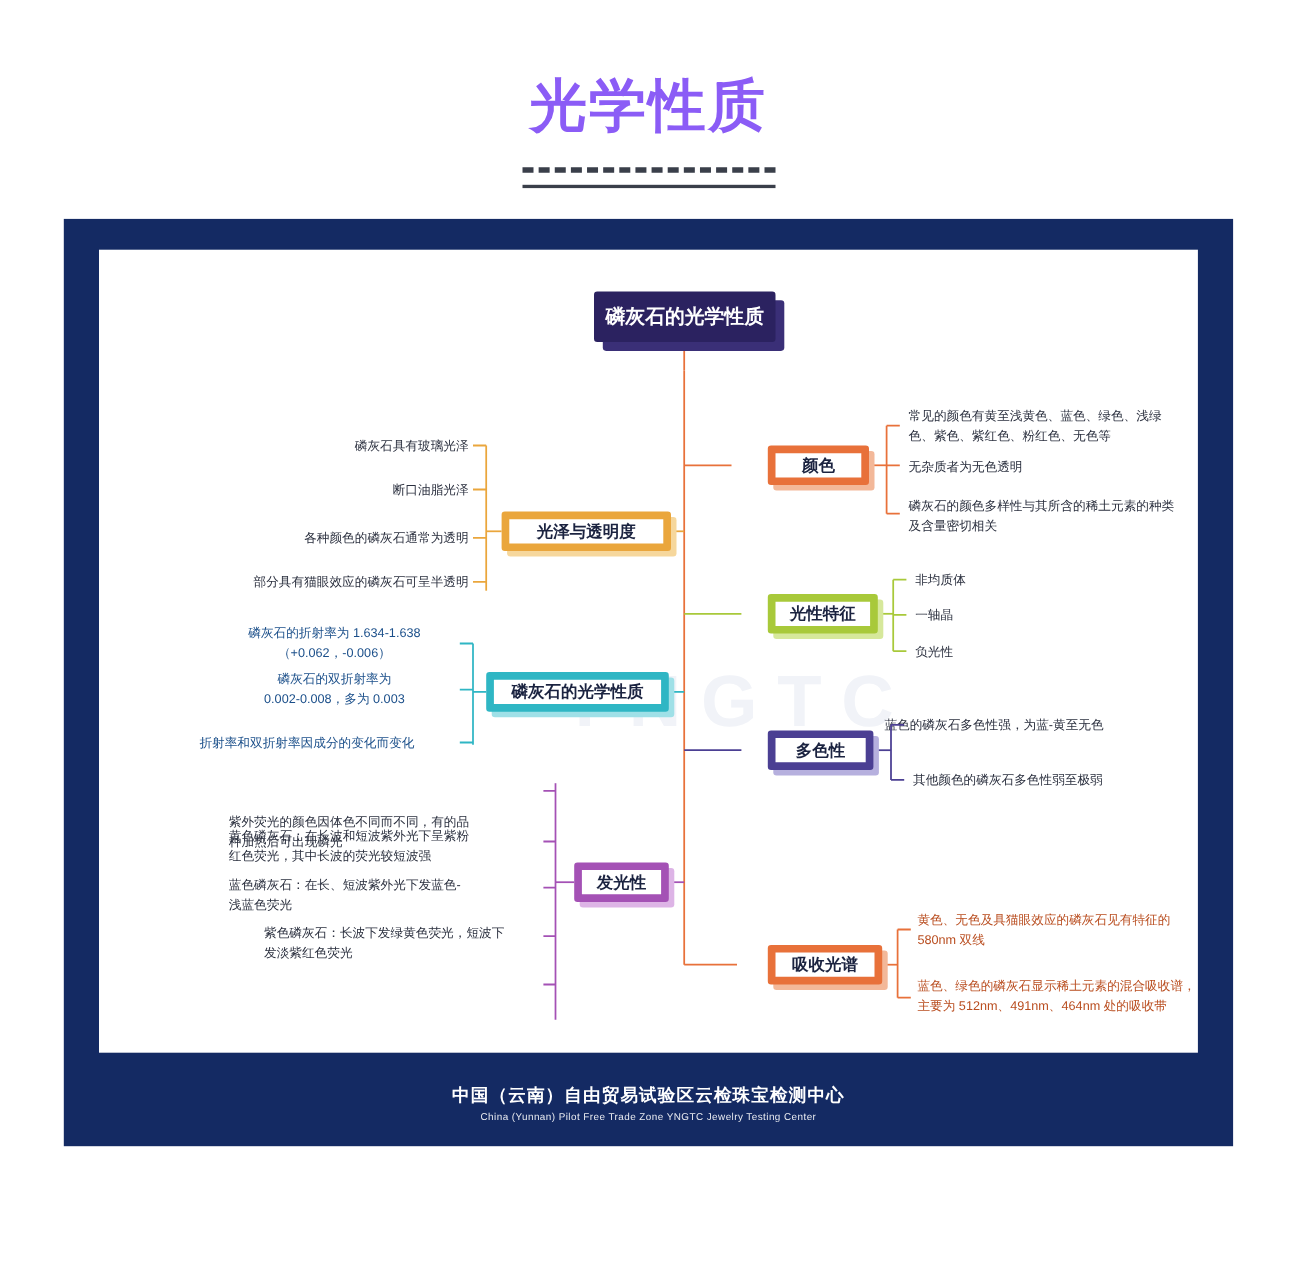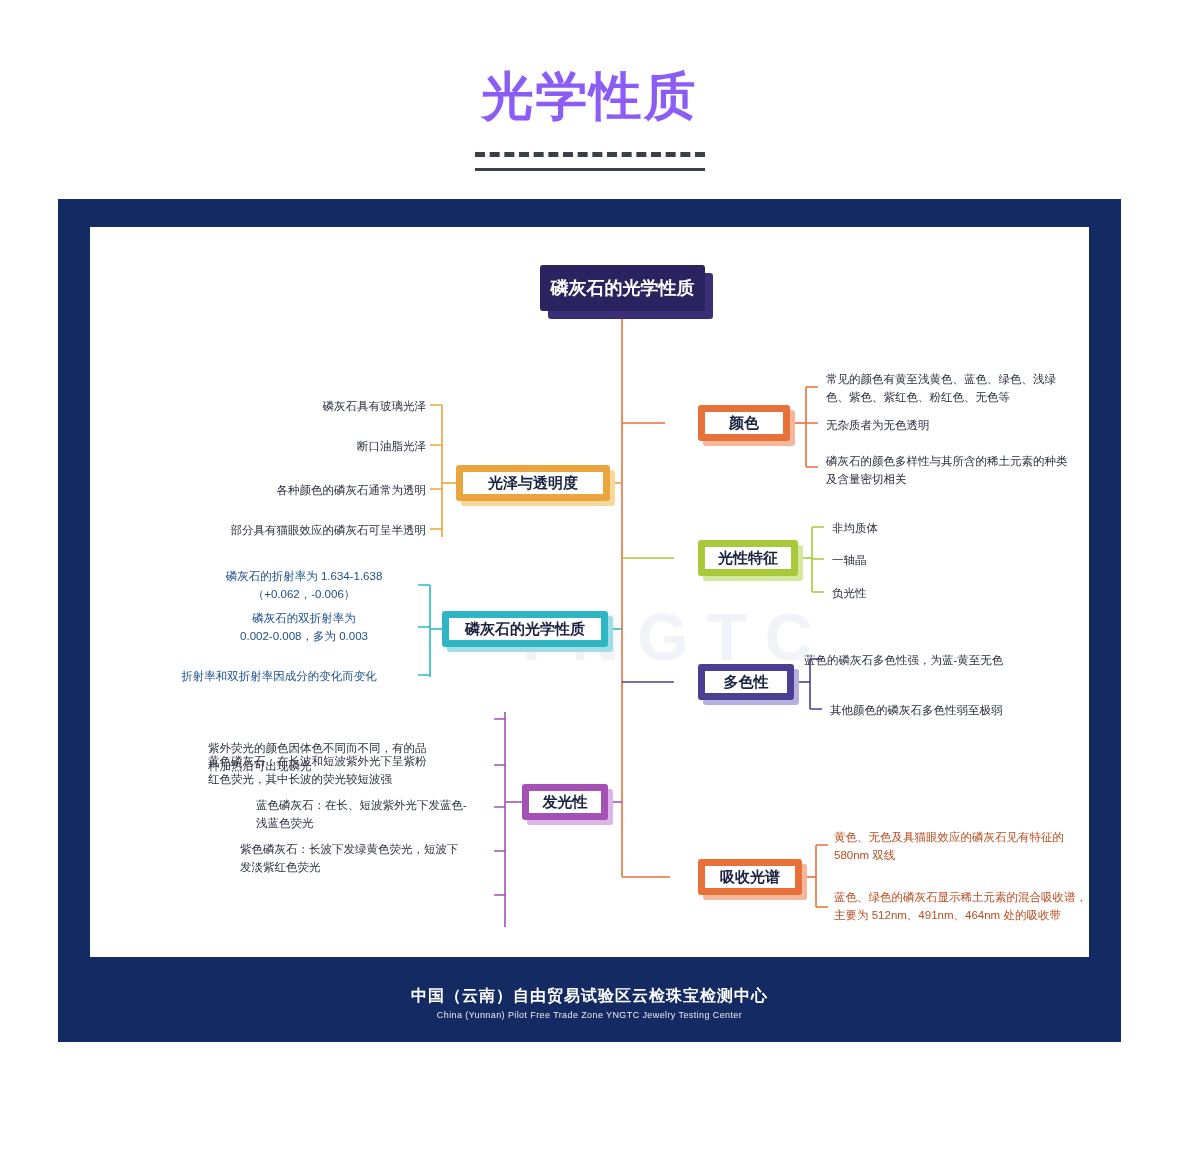--- a/index.html
+++ b/index.html
@@ -166,21 +166,21 @@
     <div class="leafline" style="left:714px;top:425px;width:280px;">蓝色的磷灰石多色性强，为蓝-黄至无色</div>
     <div class="leafline" style="left:740px;top:475px;width:280px;">其他颜色的磷灰石多色性弱至极弱</div>
 
     <div class="node" style="left:432px;top:557px;width:86px;height:36px;border-color:#a451b5;box-shadow:5px 5px 0 0 #ddb4e6;">
       <span>发光性</span>
     </div>
     <div class="leafline" style="left:118px;top:480px;width:282px;margin-top:33px;">紫外荧光的颜色因体色不同而不同，有的品
 种加热后可出现磷光</div>
     <div class="leafline" style="left:118px;top:526px;width:282px;">黄色磷灰石：在长波和短波紫外光下呈紫粉
 红色荧光，其中长波的荧光较短波强</div>
-    <div class="leafline" style="left:118px;top:570px;width:282px;margin-left:48px;">蓝色磷灰石：在长、短波紫外光下发蓝色-
+    <div class="leafline" style="left:118px;top:570px;width:282px;">蓝色磷灰石：在长、短波紫外光下发蓝色-
 浅蓝色荧光</div>
     <div class="leafline" style="left:118px;top:614px;width:282px;margin-left:32px;">紫色磷灰石：长波下发绿黄色荧光，短波下
 发淡紫红色荧光</div>
 
     <div class="node" style="left:608px;top:632px;width:104px;height:36px;border-color:#e8713a;box-shadow:5px 5px 0 0 #f3b899;">
       <span>吸收光谱</span>
     </div>
     <div class="leafline" style="left:744px;top:602px;width:268px;color:#b94d1f;">黄色、无色及具猫眼效应的磷灰石见有特征的
 580nm 双线</div>
     <div class="leafline" style="left:744px;top:662px;width:268px;color:#b94d1f;">蓝色、绿色的磷灰石显示稀土元素的混合吸收谱，

